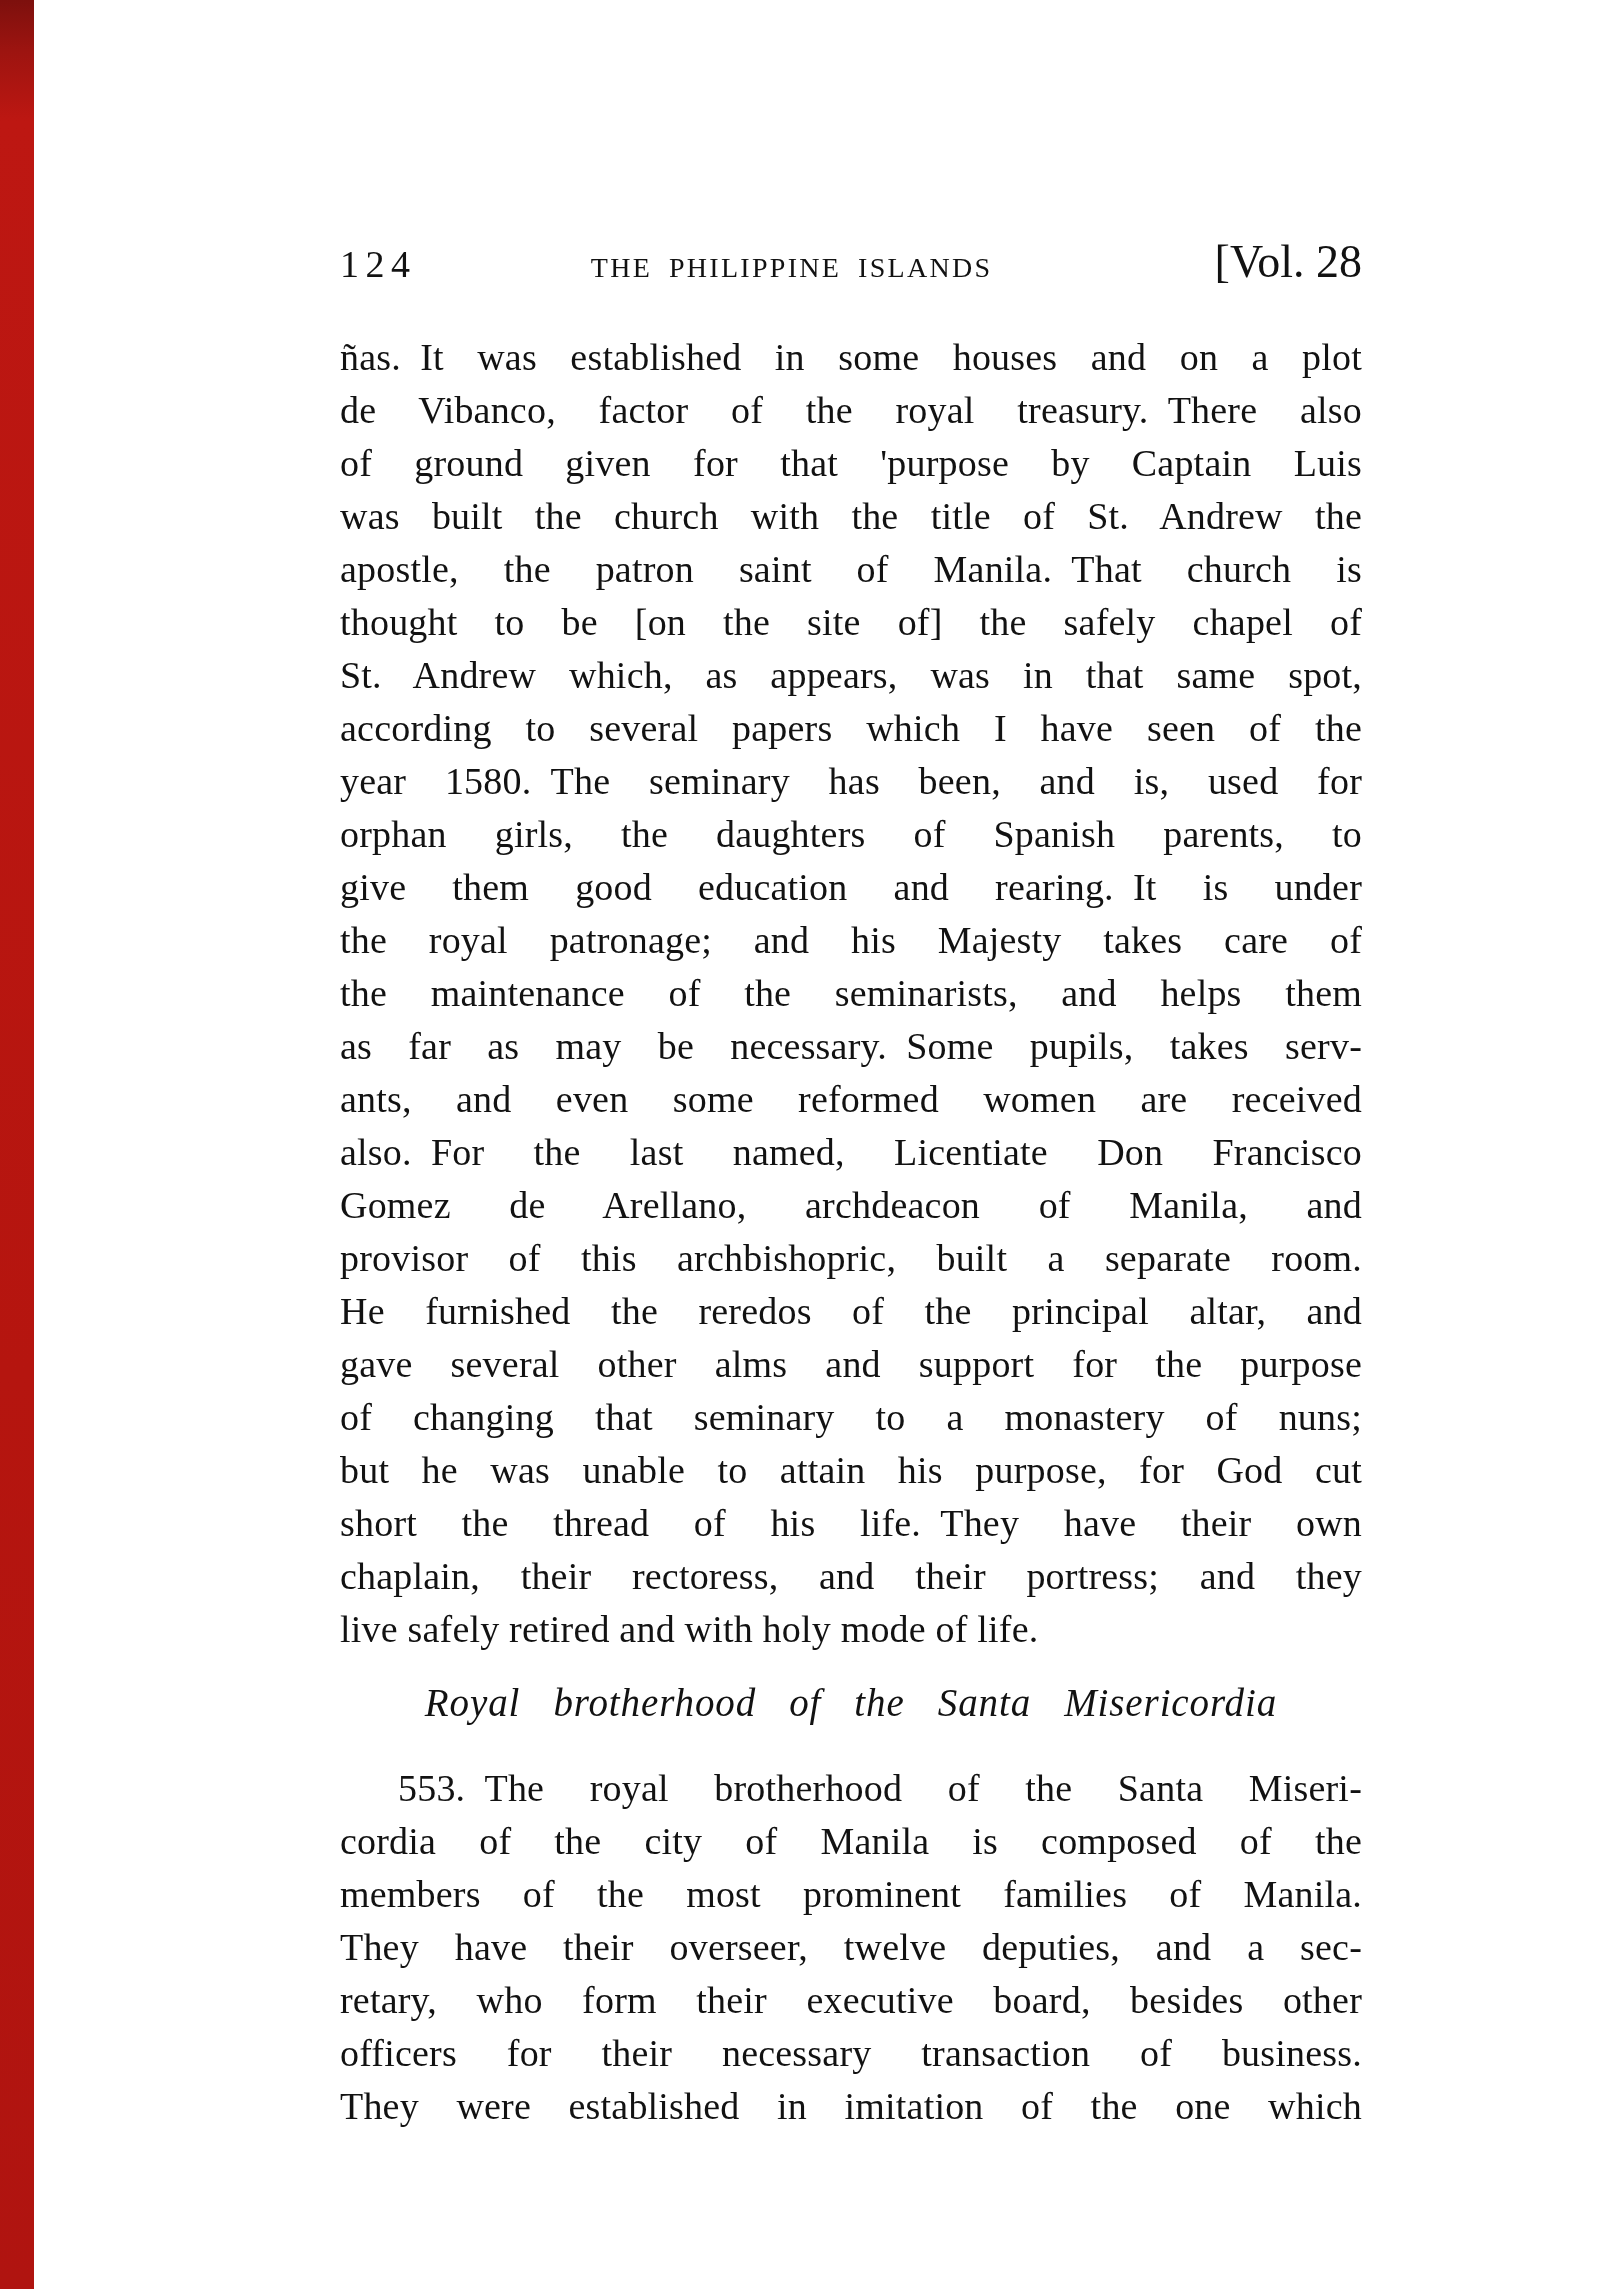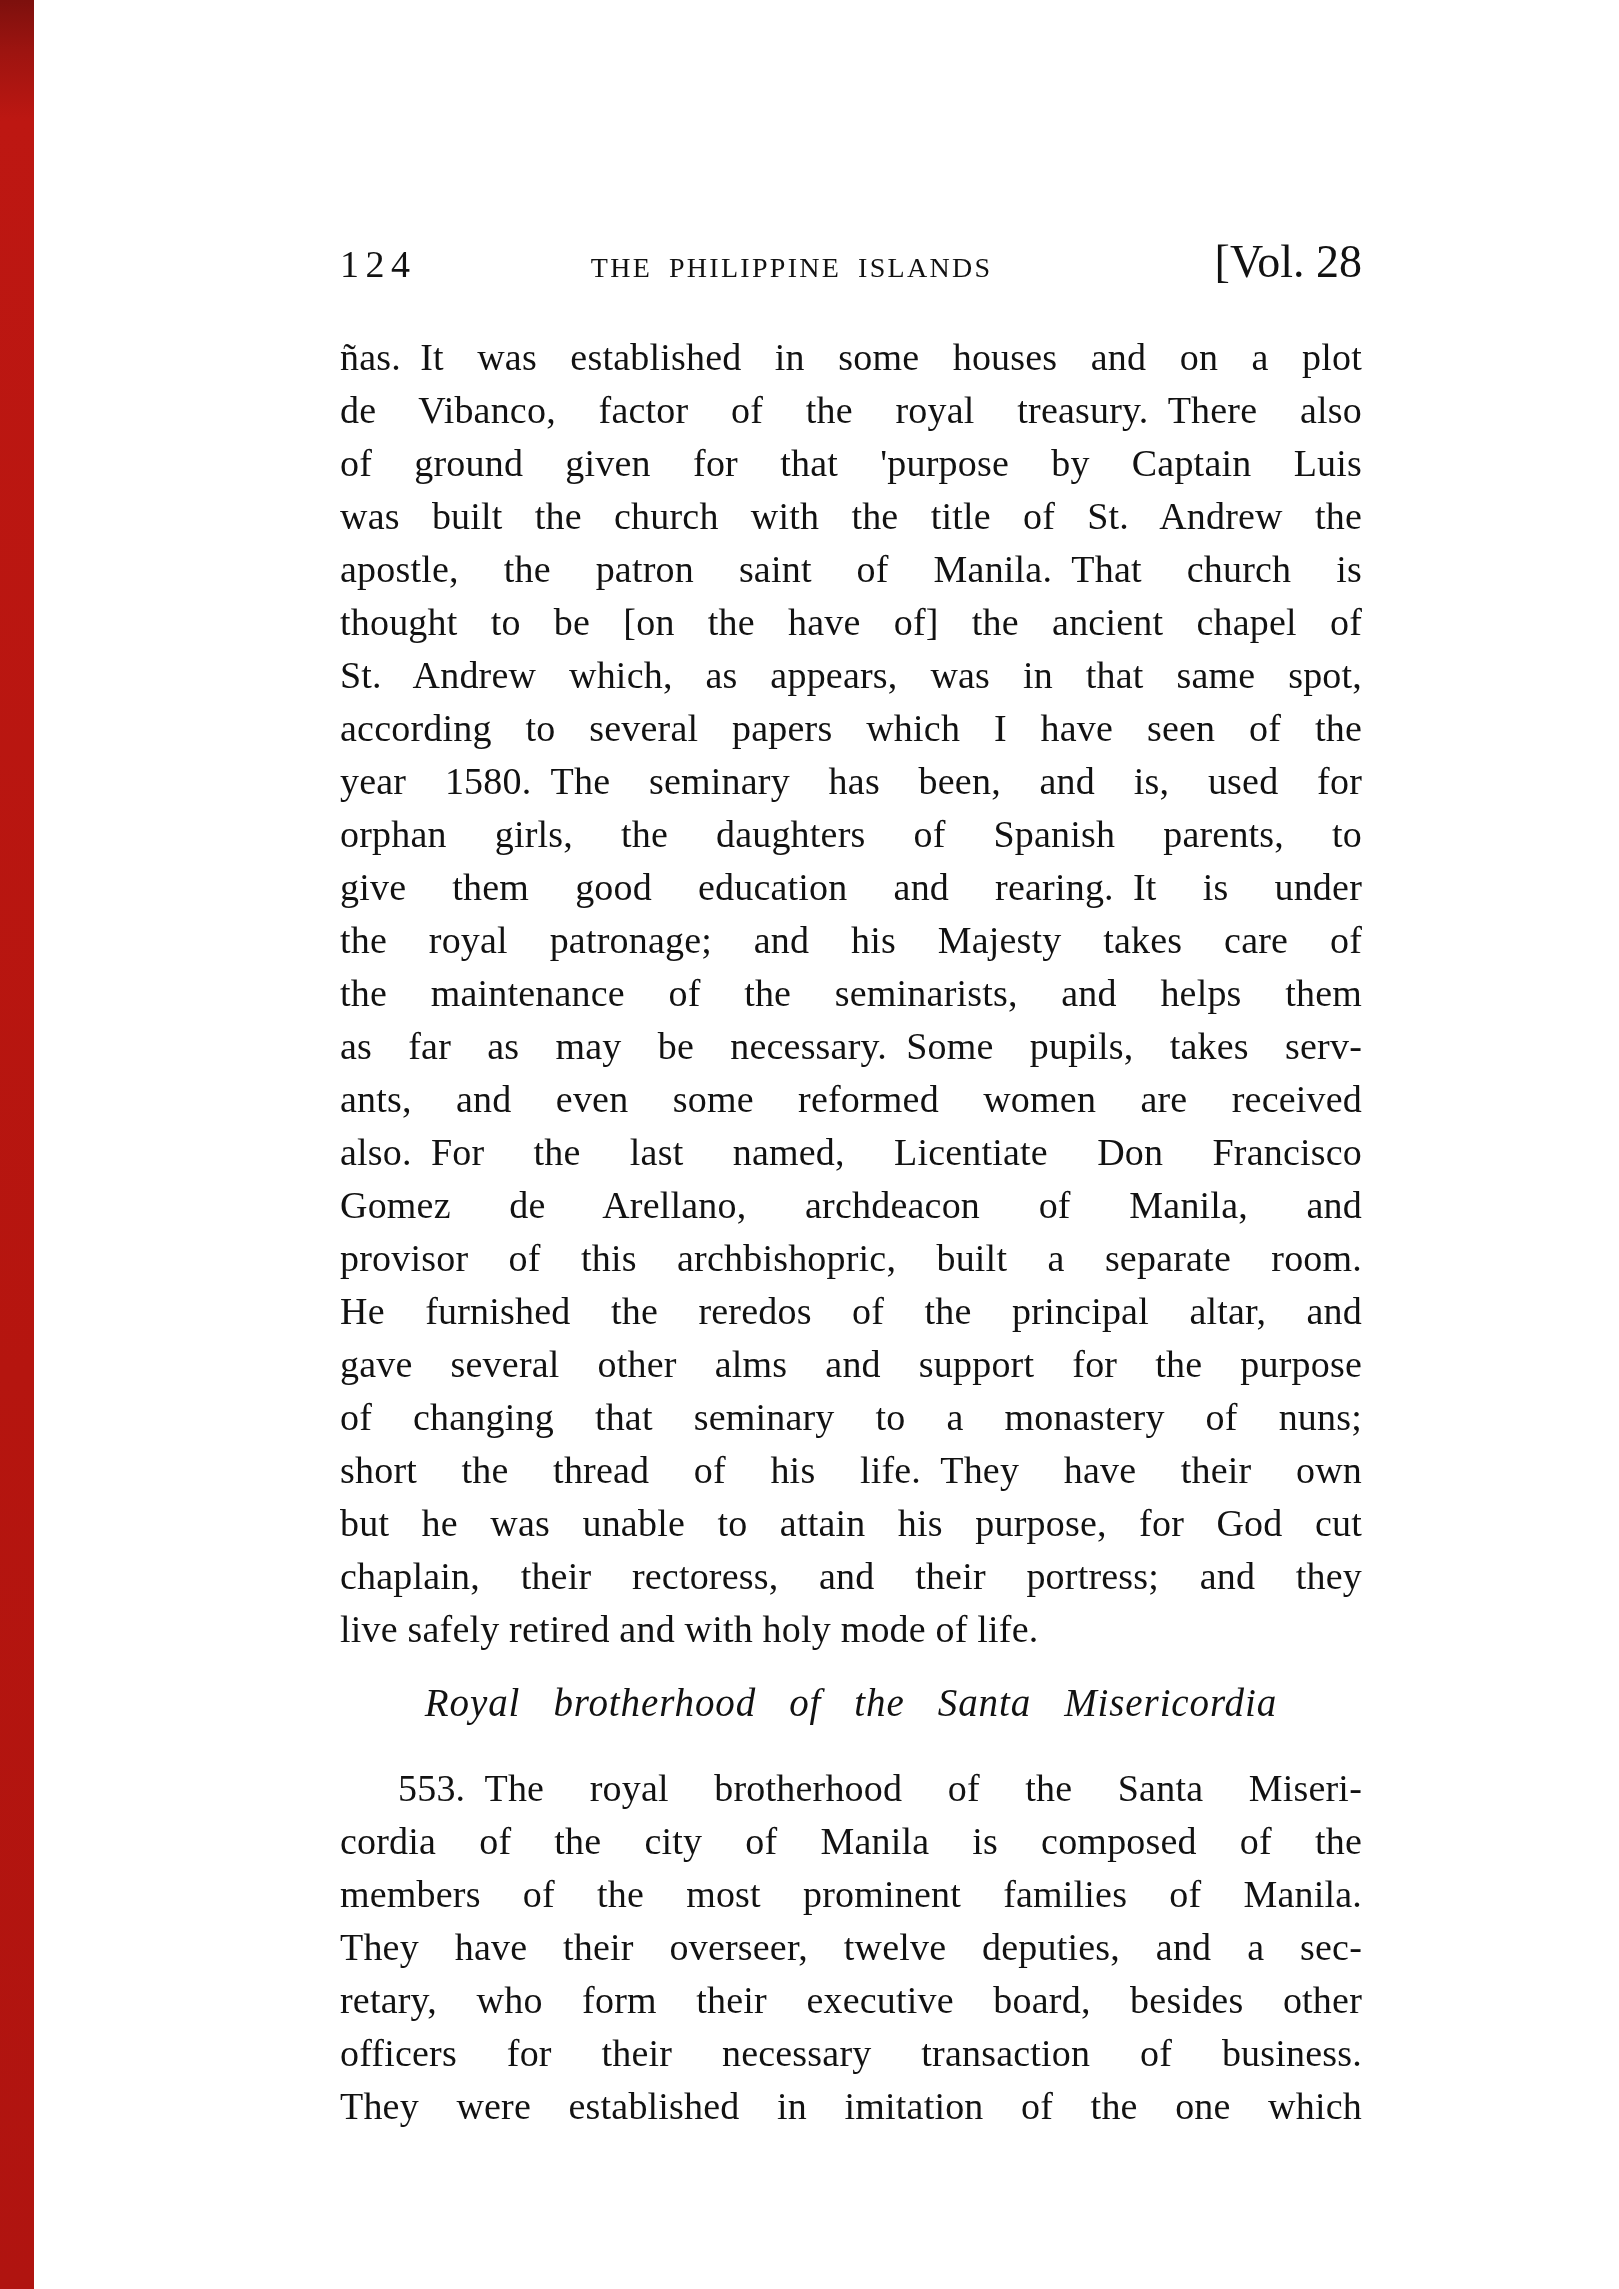--- a/index.html
+++ b/index.html
@@ -96,38 +96,38 @@
       <span class="running-title">THE PHILIPPINE ISLANDS</span>
       <span class="volume-label">[Vol. 28</span>
     </div>
 
     <div class="para-continuation">
         <div class="text-line">ñas. It was established in some houses and on a plot</div>
         <div class="text-line">de Vibanco, factor of the royal treasury. There also</div>
         <div class="text-line">of ground given for that 'purpose by Captain Luis</div>
         <div class="text-line">was built the church with the title of St. Andrew the</div>
         <div class="text-line">apostle, the patron saint of Manila. That church is</div>
-        <div class="text-line">thought to be [on the have of] the ancient chapel of</div>
+        <div class="text-line">thought to be [on the site of] the safely chapel of</div>
         <div class="text-line">St. Andrew which, as appears, was in that same spot,</div>
         <div class="text-line">according to several papers which I have seen of the</div>
         <div class="text-line">year 1580. The seminary has been, and is, used for</div>
         <div class="text-line">orphan girls, the daughters of Spanish parents, to</div>
         <div class="text-line">give them good education and rearing. It is under</div>
         <div class="text-line">the royal patronage; and his Majesty takes care of</div>
         <div class="text-line">the maintenance of the seminarists, and helps them</div>
         <div class="text-line">as far as may be necessary. Some pupils, takes serv-</div>
         <div class="text-line">ants, and even some reformed women are received</div>
         <div class="text-line">also. For the last named, Licentiate Don Francisco</div>
         <div class="text-line">Gomez de Arellano, archdeacon of Manila, and</div>
         <div class="text-line">provisor of this archbishopric, built a separate room.</div>
         <div class="text-line">He furnished the reredos of the principal altar, and</div>
         <div class="text-line">gave several other alms and support for the purpose</div>
         <div class="text-line">of changing that seminary to a monastery of nuns;</div>
+        <div class="text-line">but he was unable to attain his purpose, for God cut</div>
         <div class="text-line">short the thread of his life. They have their own</div>
-        <div class="text-line">but he was unable to attain his purpose, for God cut</div>
         <div class="text-line">chaplain, their rectoress, and their portress; and they</div>
         <div class="text-line">live safely retired and with holy mode of life.</div>
       </div>
 
     <div class="section-heading">Royal brotherhood of the Santa Misericordia</div>
 
     <div class="section-paragraph">
         <div class="text-line">553. The royal brotherhood of the Santa Miseri-</div>
         <div class="text-line">cordia of the city of Manila is composed of the</div>
         <div class="text-line">members of the most prominent families of Manila.</div>

